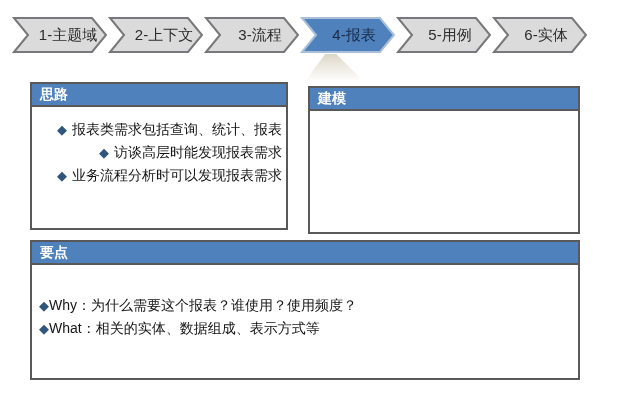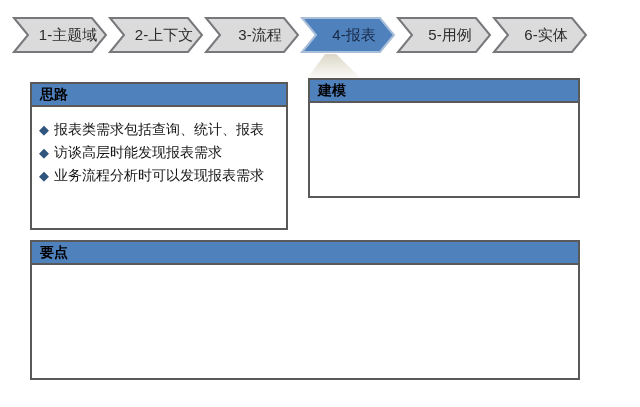--- a/index.html
+++ b/index.html
@@ -27,37 +27,37 @@
     clip-path: polygon(33% 0, 52% 0, 97% 100%, 0% 100%);
   }
   
   .box {
     position: absolute;
     background: #ffffff;
     border: 2px solid #595959;
     box-sizing: border-box;
   }
   #box-ideas     { left: 30px;  top: 82px;  width: 258px; height: 148px; }
-  #box-modeling  { left: 308px; top: 78px;  width: 272px; height: 120px; }
+  #box-modeling  { left: 308px; top: 86px;  width: 272px; height: 148px; }
   #box-keypoints { left: 30px;  top: 240px; width: 550px; height: 140px; }
   .box-header {
     background: #4F81BD;
     border-bottom: 2px solid #595959;
     padding: 2px 8px 3px 8px;
     font-size: 14px;
     font-weight: bold;
-    color: #000000;
+    color: #ffffff;
     line-height: 16px;
   }
   .box-body ul {
     margin: 0; padding: 0;
     list-style: none;
   }
   #box-ideas .box-body ul,
-  #box-modeling .box-body ul { padding: 11px 4px 0 7px; }
+  #box-modeling .box-body ul { padding: 11px 4px 0 7px; text-align: right; }
   #box-keypoints .box-body ul { padding: 29px 4px 0 7px; }
   .box-body li {
     font-size: 14px;
     line-height: 22px;
     color: #141414;
     white-space: nowrap;
   }
   .bullet {
     color: #31567E;
     font-size: 13px;
@@ -109,15 +109,17 @@
 </div>
 
 <div class="box" id="box-modeling">
   <div class="box-header">建模</div>
 </div>
 
 <div class="box" id="box-keypoints">
   <div class="box-header">要点</div>
   <div class="box-body">
     <ul>
+      <li><span class="bullet tight">◆</span><span>Why：为什么需要这个报表？谁使用？使用频度？</span></li>
+      <li><span class="bullet tight">◆</span><span>What：相关的实体、数据组成、表示方式等</span></li>
     </ul>
   </div>
 </div>
 
 </body></html>

